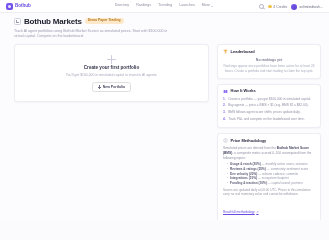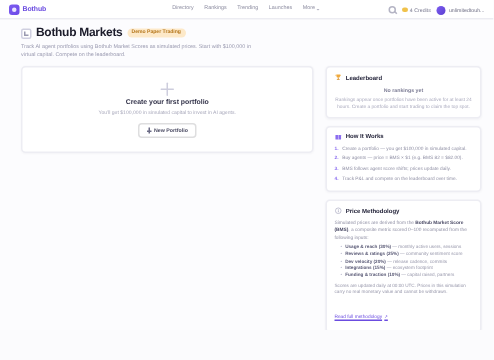--- a/index.html
+++ b/index.html
@@ -71,21 +71,21 @@
   .user { display: flex; align-items: center; gap: 2px; }
   .avatar {
     width: 6px; height: 6px; border-radius: 50%;
     background: linear-gradient(135deg,#7c5cf0,#5b3fd0);
     flex: none;
   }
   .username { font-size: 3.5px; color: #6e6e84; white-space: nowrap; }
 
   
   .titlebar { padding: 5px 14px 0 14px; }
-  .title-row { display: flex; align-items: center; gap: 3px; }
+  .title-row { display: flex; align-items: flex-start; gap: 3px; }
   .title-icon {
     width: 7px; height: 7px; border-radius: 1.5px;
     border: 0.6px solid #cfcfe0; background: #fff;
     display: flex; align-items: center; justify-content: center;
     flex: none;
   }
   .title-icon b {
     display: block; width: 3px; height: 3px;
     border-left: 0.7px solid #9a9ab0;
     border-bottom: 0.7px solid #9a9ab0;

